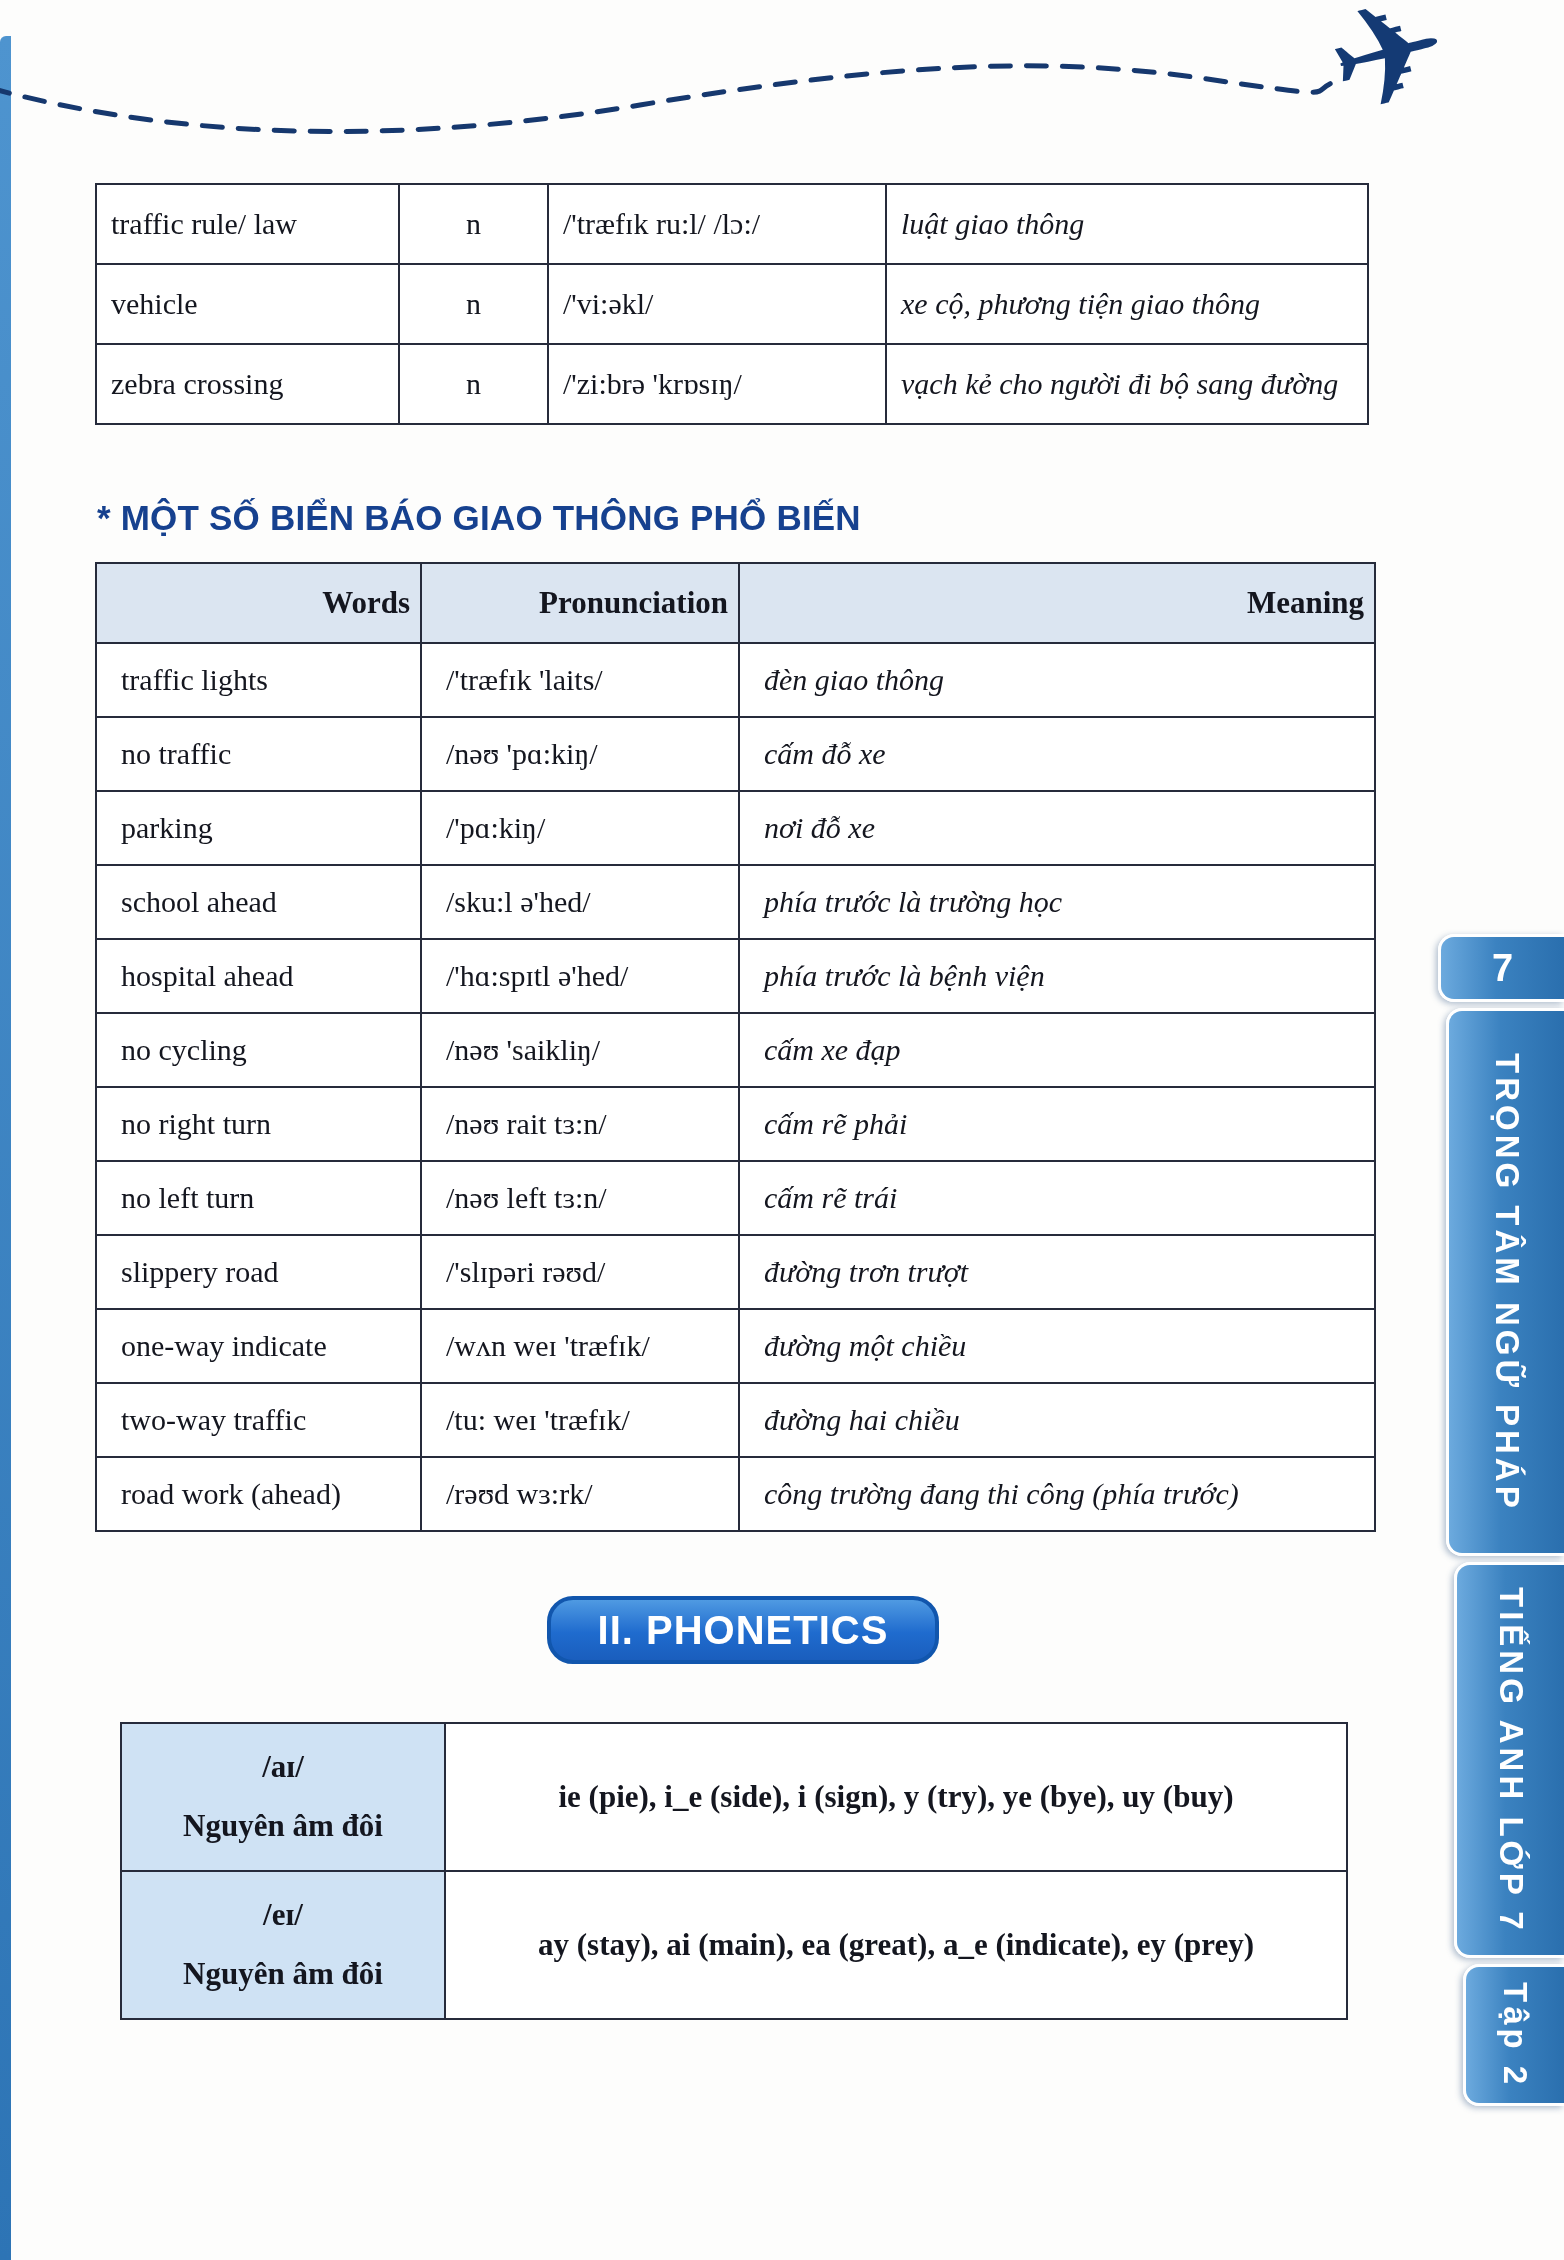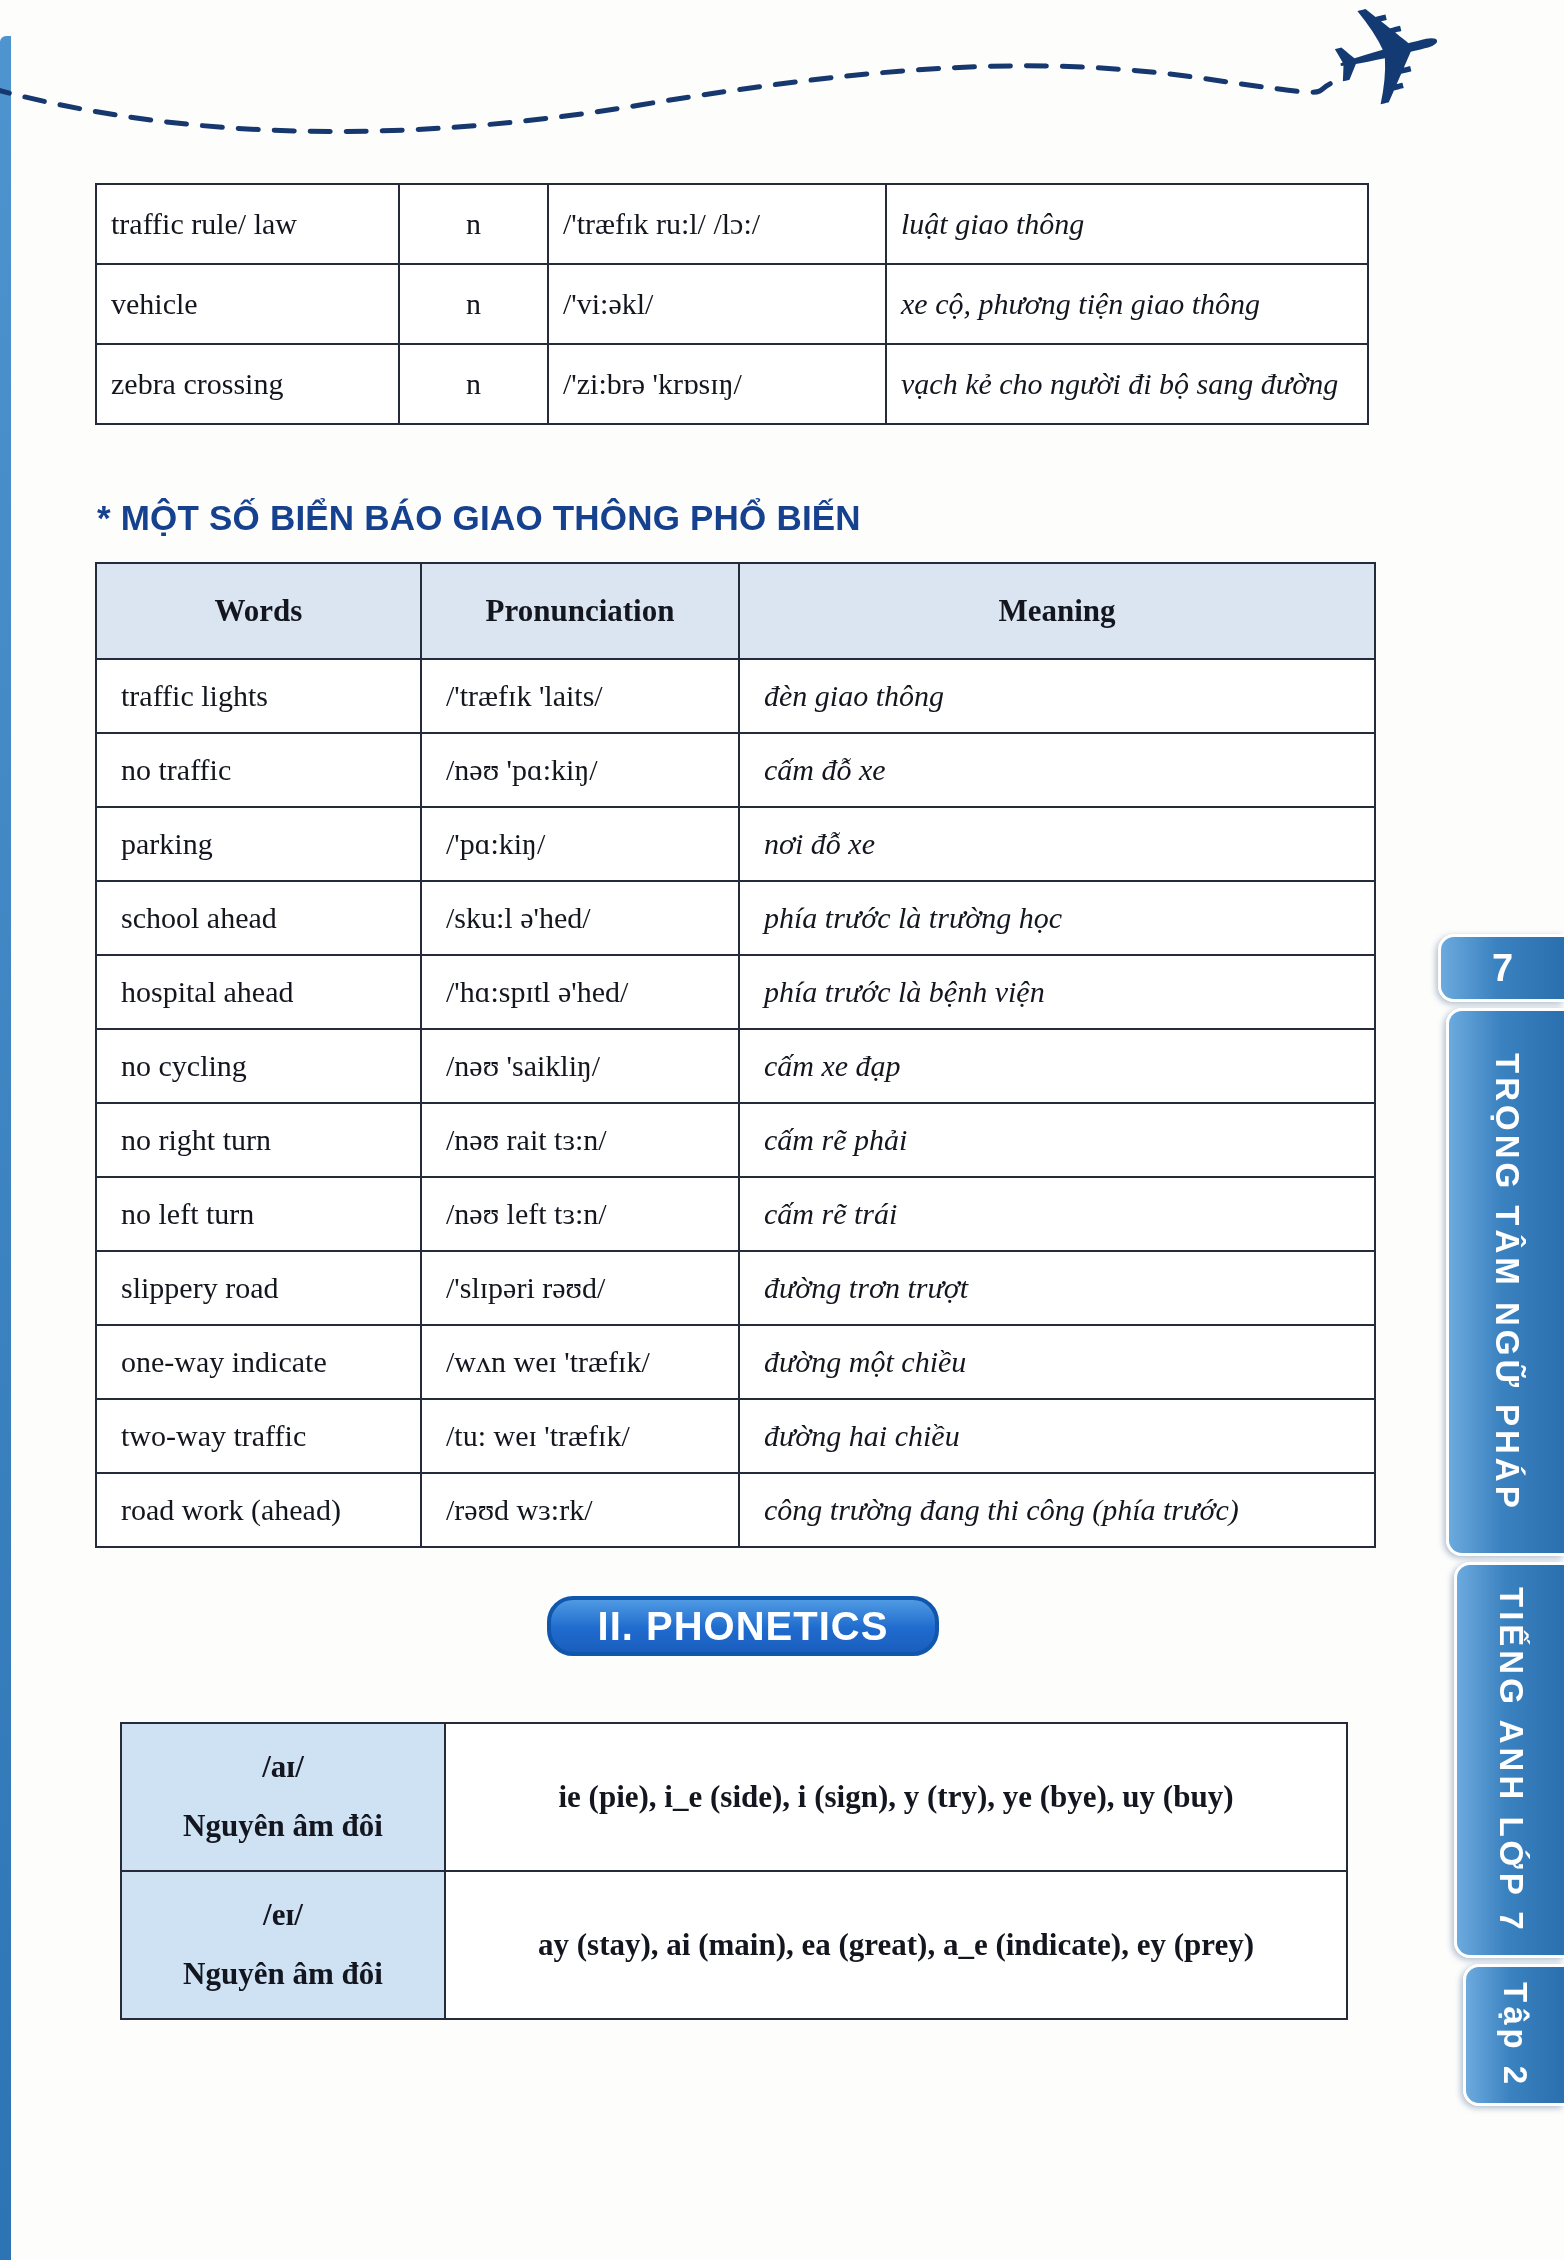--- a/index.html
+++ b/index.html
@@ -24,27 +24,27 @@
   .vocab-table { position:absolute; left:95px; top:183px; }
   .vocab-table td { font-size:30px; padding:4px 14px; height:70px; line-height:1.25; }
   .vocab-table .pos { text-align:center; }
 
   .signs-heading { position:absolute; left:97px; top:498px; width:1280px;
     font-family:"Liberation Sans","DejaVu Sans",sans-serif; font-weight:bold;
     font-size:35px; color:#16418f; letter-spacing:.2px; }
 
   .signs-table { position:absolute; left:95px; top:562px; }
   .signs-table th { background:#dbe5f1; font-size:31px; font-weight:bold;
-    height:54px; text-align:center; padding:20px 10px;margin-left:12px; }
+    height:54px; text-align:right; padding:12px 10px;margin-left:12px; }
   .signs-table td { font-size:30px; padding:4px 24px; height:64px; line-height:1.2; }
 
   .pron { font-size:30px; }
   .meaning { font-style:italic; }
 
-  .phonetics-pill { position:absolute; left:547px; top:1596px; width:392px; height:60px;
+  .phonetics-pill { position:absolute; left:547px; top:1596px; width:392px; height:68px;
     background:linear-gradient(180deg,#4f9ae2 0%,#1f6bce 55%,#1a5ebd 100%);
     border:4px solid #1156ad; border-radius:26px; box-sizing:border-box;
     display:flex; align-items:center; justify-content:center;
     color:#ffffff; font-family:"Liberation Sans","DejaVu Sans",sans-serif;
     font-weight:bold; font-size:40px; letter-spacing:1px; }
 
   .phon-table { position:absolute; left:120px; top:1722px; }
   .phon-table td { padding:8px 14px; }
   .phon-table .phon-left { background:#cfe2f4; text-align:center; font-weight:bold;
     font-size:31px; height:130px; line-height:1.9; }

